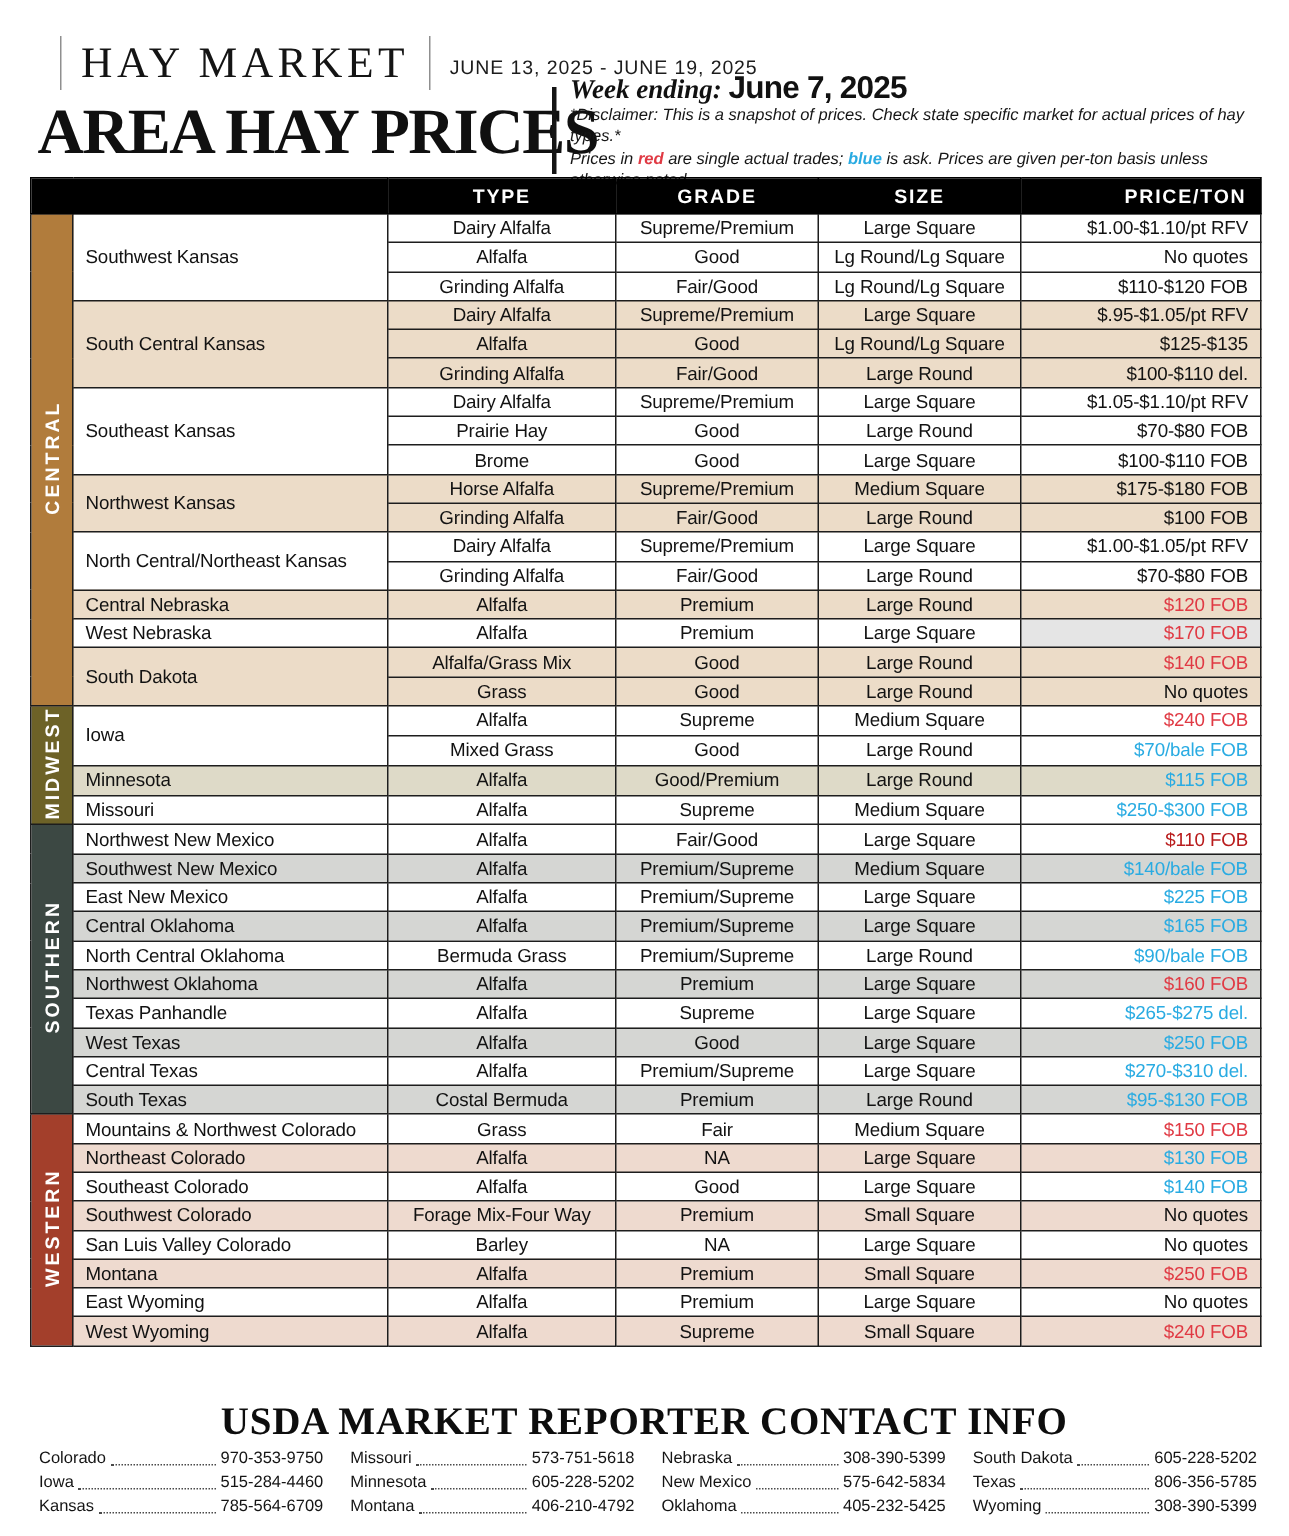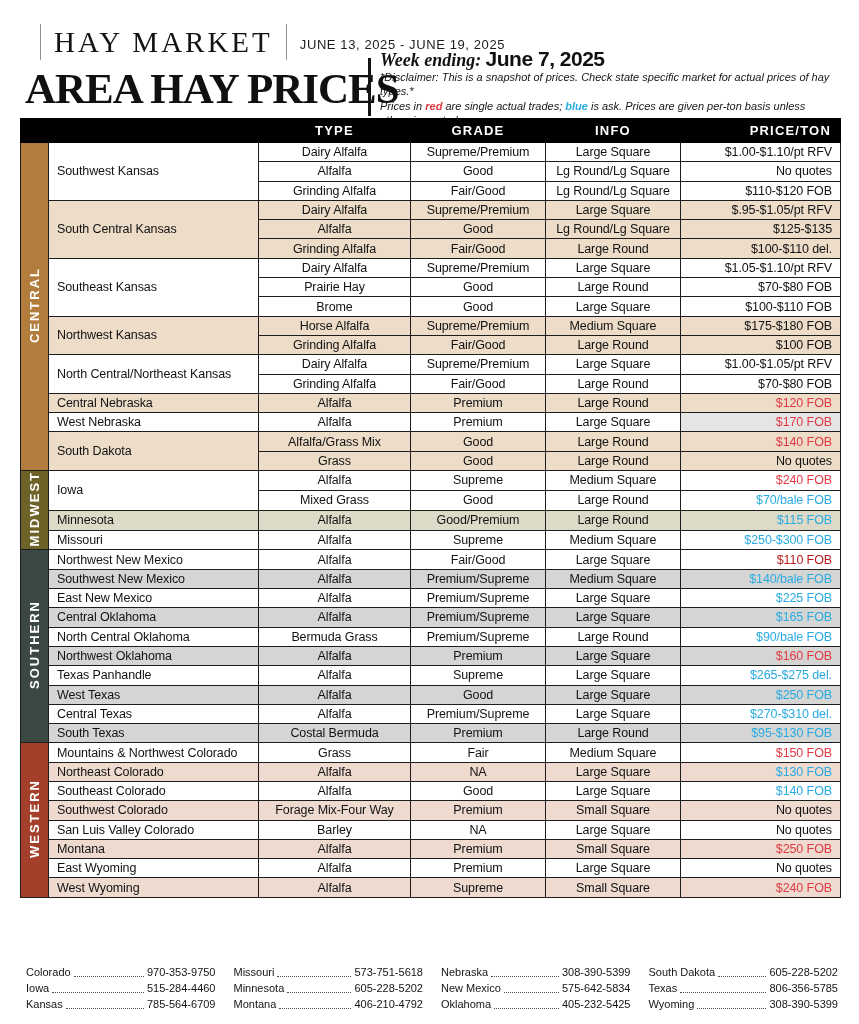--- a/index.html
+++ b/index.html
@@ -116,21 +116,21 @@
         <col style="width:152px">
       <col style="width:135px">
         <col style="width:135px">
         <col style="width:160px">
     </colgroup>
     <thead>
       <tr>
         <th colspan="2"></th>
         <th>TYPE</th>
         <th>GRADE</th>
-        <th>INFO</th>
+        <th>SIZE</th>
         <th class="price-h">PRICE/TON</th>
       </tr>
     </thead>
     <tbody id="table-body">
         <tr>
           <td class="region-band" rowspan="17" style="background: rgb(177, 124, 60);"><span class="region-label">CENTRAL</span></td>
           <td class="loc-cell" rowspan="3" style="background: rgb(255, 255, 255);">Southwest Kansas</td>
           <td class="data-cell" style="background: rgb(255, 255, 255);">Dairy Alfalfa</td>
           <td class="data-cell" style="background: rgb(255, 255, 255);">Supreme/Premium</td>
           <td class="data-cell" style="background: rgb(255, 255, 255);">Large Square</td>
@@ -391,20 +391,21 @@
         <tr>
           <td class="loc-cell" rowspan="1" style="background: rgb(238, 218, 207);">West Wyoming</td>
           <td class="data-cell" style="background: rgb(238, 218, 207);">Alfalfa</td>
           <td class="data-cell" style="background: rgb(238, 218, 207);">Supreme</td>
           <td class="data-cell" style="background: rgb(238, 218, 207);">Small Square</td>
           <td class="price-cell" style="background: rgb(238, 218, 207); color: rgb(224, 58, 68);">$240 FOB</td>
         </tr>
       </tbody>
   </table>
 
+  <div class="footer-title">USDA MARKET REPORTER CONTACT INFO</div>
   <div class="contacts" id="contacts">
       <div class="contact-col">
         <div class="contact-entry">
           <span>Colorado</span>
           <span class="leader"></span>
           <span>970-353-9750</span>
         </div>
         <div class="contact-entry">
           <span>Iowa</span>
           <span class="leader"></span>

